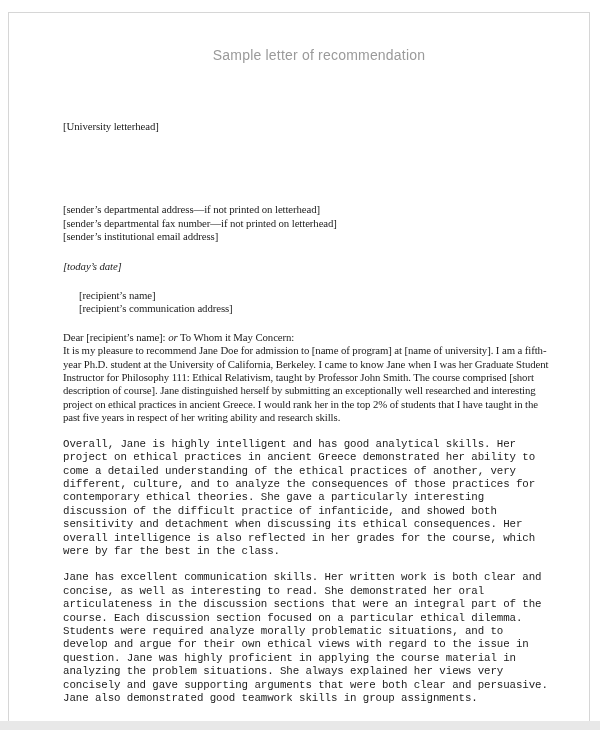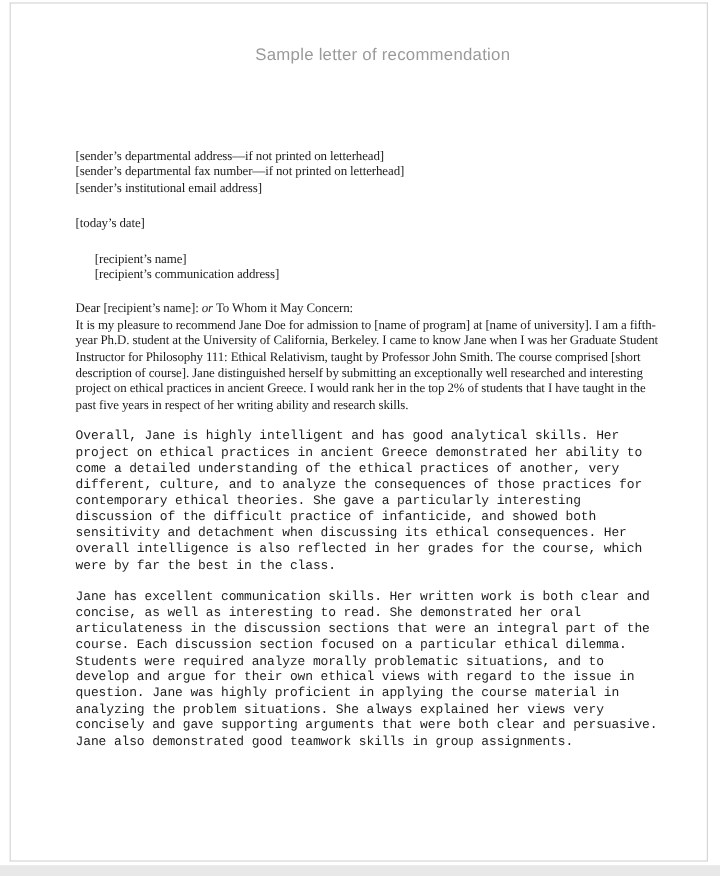--- a/index.html
+++ b/index.html
@@ -6,21 +6,21 @@
     margin: 0;
     padding: 0;
     width: 600px;
     height: 730px;
     background: #ffffff;
     font-family: "Liberation Serif", "DejaVu Serif", serif;
   }
   .page {
     position: absolute;
     left: 8px;
-    top: 2px;
+    top: 12px;
     width: 582px;
     height: 716px;
     background: #ffffff;
     border: 1px solid #d6d6d6;
     box-sizing: border-box;
     overflow: hidden;
     padding: 0 40px 0 54px;
   }
   .bottom-edge {
     position: absolute;
@@ -42,34 +42,35 @@
     letter-spacing: 0.2px;
   }
   .body-text {
     font-size: 10.8px;
     line-height: 13.4px;
     color: #1c1c1c;
     letter-spacing: -0.1px;
   }
   .letterhead   { margin-top: 56px; }
   .sender-block { margin-top: 70px; }
-  .date-line    { margin-top: 16px; }
+  .date-line    { margin-top: 16px; font-style: italic; }
   .recipient-block { margin-top: 16px; margin-left: 16px; }
   .salutation   { margin-top: 15px; }
   .para-first   { margin-top: 0; }
   .para         { margin-top: 13px; font-family: Liberation Mono, monospace; }
   .italic { font-style: italic; }
 </style>
 </head>
 <body>
 
 <div class="page">
 
   <p class="doc-title">Sample letter of recommendation</p>
 
+  <p class="body-text letterhead">[University letterhead]</p>
 
   <div class="sender-block">
     <p class="body-text">[sender’s departmental address—if not printed on letterhead]</p>
     <p class="body-text">[sender’s departmental fax number—if not printed on letterhead]</p>
     <p class="body-text">[sender’s institutional email address]</p>
   </div>
 
   <p class="body-text date-line">[today’s date]</p>
 
   <div class="recipient-block">

